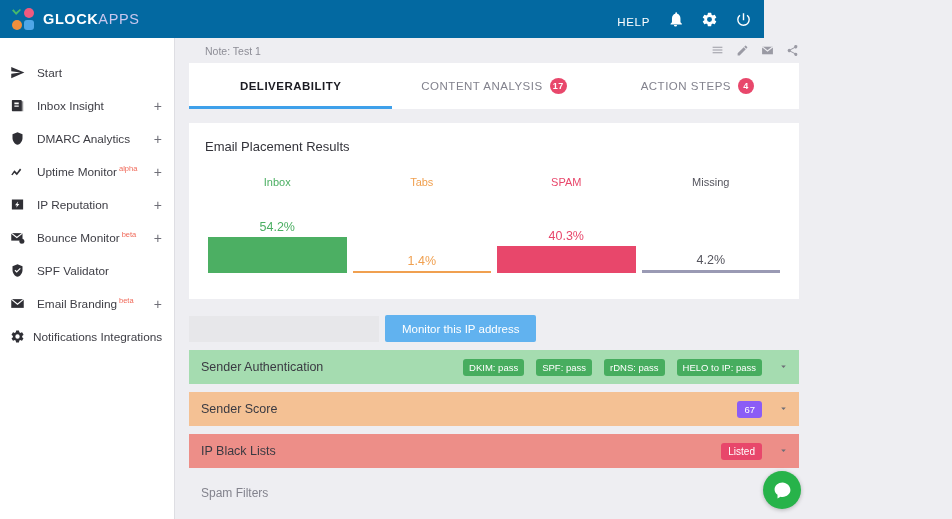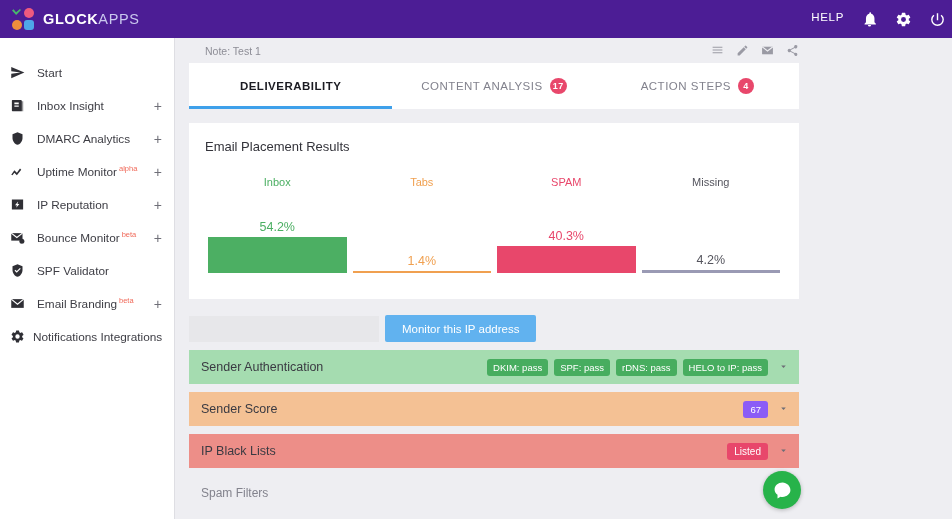--- a/index.html
+++ b/index.html
@@ -6,22 +6,22 @@
   html, body {
     width: 952px; height: 519px;
     overflow: hidden;
     font-family: "Liberation Sans", sans-serif;
     background: #eeeef2;
   }
   .app { position: relative; width: 952px; height: 519px; }
 
   
   .topbar {
-    position: absolute; left: 0; top: 0; width: 952px; height: 38px;
-    background: #4c1d95; display: flex; align-items: center;
+    position: absolute; left: 0; top: 0; width: 764px; height: 38px;
+    background: #0369a1; display: flex; align-items: center;
   }
   .brand { display: flex; align-items: center; padding-left: 12px; gap: 9px; }
   .logo-grid {
     width: 22px; height: 22px;
     display: grid; grid-template-columns: 10px 10px; grid-template-rows: 10px 10px;
     gap: 2px;
   }
   .lg-check { position: relative; width: 10px; height: 10px; }
   .lg-check:before {
     content: ""; position: absolute; left: 0; top: 1px;
@@ -30,22 +30,22 @@
   }
   .lg-dot { width: 10px; height: 10px; border-radius: 50%; }
   .lg-pink { background: #ef5a7f; }
   .lg-orange { background: #ef8f3c; }
   .lg-blue { background: #4ea7e8; border-radius: 3px; }
   .brand-text { font-size: 14.5px; letter-spacing: .6px; color: #fff; }
   .brand-text b { font-weight: bold; }
   .brand-text span { color: #c9c7ee; font-weight: normal; }
 
   .topbar-right {
-    margin-left: auto; display: flex; align-items: flex-start; gap: 17px;
-    padding-right: 6px; color: #fff;
+    margin-left: auto; display: flex; align-items: flex-end; gap: 17px;
+    padding-right: 12px; color: #fff;
   }
   .help-link { font-size: 11.5px; letter-spacing: .7px; color: #ffffff; }
   .ticon { width: 17px; height: 17px; display: block; fill: #fff; }
 
   
   .sidebar {
     position: absolute; left: 0; top: 38px; width: 175px; height: 481px;
     background: #fff; border-right: 1px solid #dedee3;
   }
   .acct { padding: 8px 10px 0 10px; }
@@ -150,21 +150,21 @@
     margin-left: 6px; background: #61b2ef; color: #fff; border: none;
     height: 27px; padding: 0 17px; font-size: 11.5px; cursor: pointer;
     font-family: "Liberation Sans", sans-serif; border-radius: 2px;
   }
 
   .panel {
     margin: 0 14px; margin-top: 8px; height: 34px;
     display: flex; align-items: center; padding: 0 10px 0 12px;
   }
   .panel-title { font-size: 12.5px; color: #3a3a42; }
-  .panel-right { margin-left: auto; display: flex; align-items: center; gap: 6px; padding-left: 16px; }
+  .panel-right { margin-left: auto; display: flex; align-items: center; gap: 12px; padding-left: 16px; }
   .pass-badge {
     background: #47ad5f; color: #fff; font-size: 9.5px;
     padding: 3px 6px; border-radius: 3px; white-space: nowrap;
   }
   .score-badge {
     background: #8b5cf6; color: #fff; font-size: 9.5px;
     padding: 3px 7px; border-radius: 3px;
   }
   .listed-badge {
     background: #e8476b; color: #fff; font-size: 10px;

